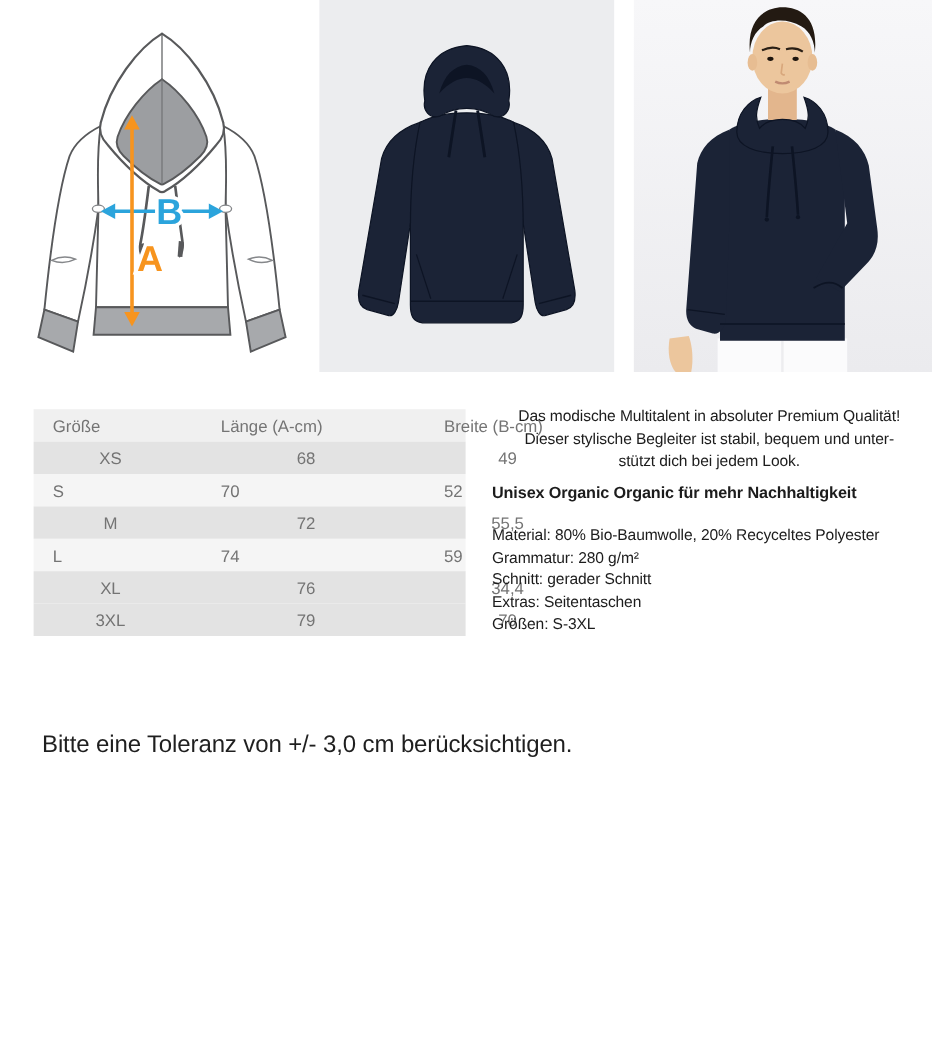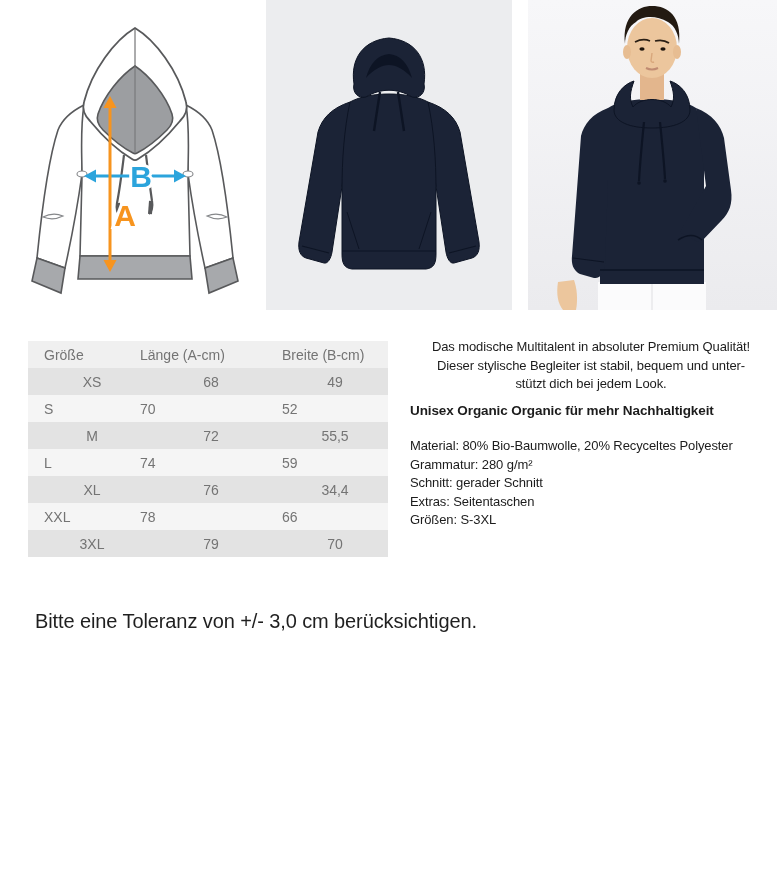--- a/index.html
+++ b/index.html
@@ -8,21 +8,21 @@
     font-family:"Liberation Sans","DejaVu Sans",sans-serif;
   }
   .img-box{position:absolute;}
   .img-box svg{display:block;}
   .diagram{left:20px;top:8px;width:230px;height:295px;}
   .product{left:266px;top:0;width:246px;height:310px;}
   .model{left:528px;top:0;width:249px;height:310px;}
 
   
   .size-table{position:absolute;left:28px;top:341px;width:360px;font-size:14px;color:var(--table-text);}
-  .trow{display:grid;grid-template-columns:112px 142px 106px;height:27px;align-items:center;}
+  .trow{display:grid;grid-template-columns:112px 142px 106px;height:27px;align-items:center;gap:44px;}
   .trow .tc{white-space:nowrap;}
   .trow .c1{padding-left:16px;}
   .thead{background:var(--table-header-bg);}
   .r-dark{background:var(--table-row-dark);text-align:center;}
   .r-light{background:var(--table-row-light);}
 
   
   .description{
     position:absolute;left:410px;top:338px;width:362px;
     font-size:13px;line-height:18.5px;letter-spacing:-0.1px;color:var(--body-text);
@@ -187,25 +187,20 @@
     </div>
     <div class="trow r-light">
       <div class="tc c1">L</div>
       <div class="tc">74</div>
       <div class="tc">59</div>
     </div>
     <div class="trow r-dark">
       <div class="tc c1">XL</div>
       <div class="tc">76</div>
       <div class="tc">34,4</div>
-    </div>
-    <div class="trow r-light">
-      <div class="tc c1">XXL</div>
-      <div class="tc">78</div>
-      <div class="tc">66</div>
     </div>
     <div class="trow r-dark">
       <div class="tc c1">3XL</div>
       <div class="tc">79</div>
       <div class="tc">70</div>
     </div>
   </div>
 
   <div class="description">
     <p class="gap1">Das modische Multitalent in absoluter Premium Qualität!

